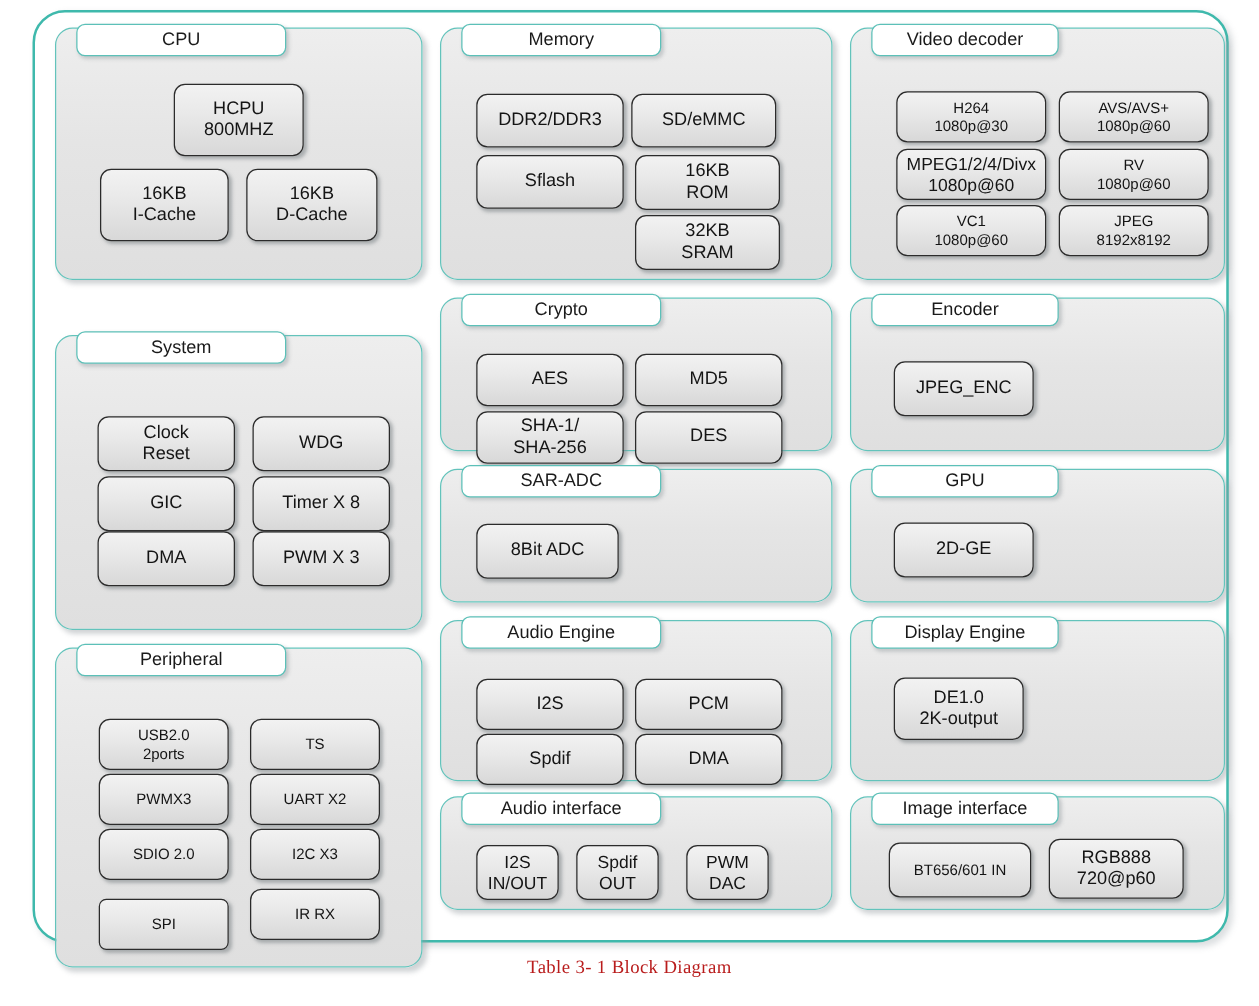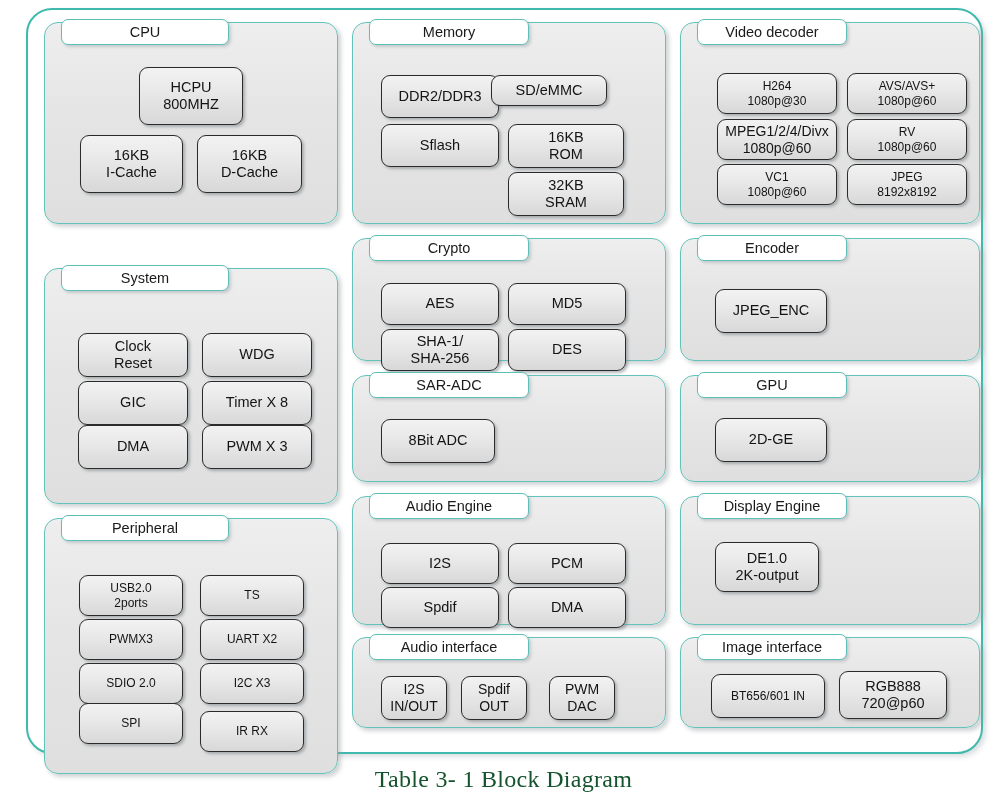--- a/index.html
+++ b/index.html
@@ -123,28 +123,28 @@
 
   
   #panel-peripheral { height: 256px; }
   .per-blk { position: absolute; width: 104px; height: 41px; }
   #per-usb   { left: 34px;  top: 56px;  }
   #per-ts    { left: 155px; top: 56px;  }
   #per-pwm   { left: 34px;  top: 100px; }
   #per-uart  { left: 155px; top: 100px; }
   #per-sdio  { left: 34px;  top: 144px; }
   #per-i2c   { left: 155px; top: 144px; }
-  #per-spi   { left: 34px;  top: 184px; }
+  #per-spi   { left: 34px;  top: 200px; border-radius: 6px; }
   #per-ir    { left: 155px; top: 192px; }
 
   
   #panel-memory { height: 202px; }
   .mem-blk { position: absolute; }
   #mem-ddr   { left: 28px;  top: 52px;  width: 118px; height: 43px; }
-  #mem-sd    { left: 138px; top: 52px;  width: 116px; height: 31px; }
+  #mem-sd    { left: 152px; top: 52px;  width: 116px; height: 43px; }
   #mem-sflash{ left: 28px;  top: 101px; width: 118px; height: 43px; }
   #mem-rom   { left: 155px; top: 101px; width: 116px; height: 44px; }
   #mem-sram  { left: 155px; top: 149px; width: 116px; height: 44px; }
 
   
   #panel-crypto { height: 123px; }
   .cry-blk { position: absolute; width: 118px; height: 42px; }
   #cry-aes   { left: 28px;  top: 44px; }
   #cry-md5   { left: 155px; top: 44px; }
   #cry-sha   { left: 28px;  top: 90px; }
@@ -212,22 +212,22 @@
   .gap-l { margin-top: 14px; }
 
   
   #caption {
     position: absolute;
     left: 0;
     top: 766px;
     width: 1007px;
     text-align: center;
     font-family: "Liberation Serif", serif;
-    font-size: 24px;
-    color: #14532d;
+    font-size: 15px;
+    color: #b91c1c;
     letter-spacing: 0.3px;
   }
 </style>
 </head>
 <body>
 
 <div id="outer-frame"></div>
 
 <div id="grid">
 

